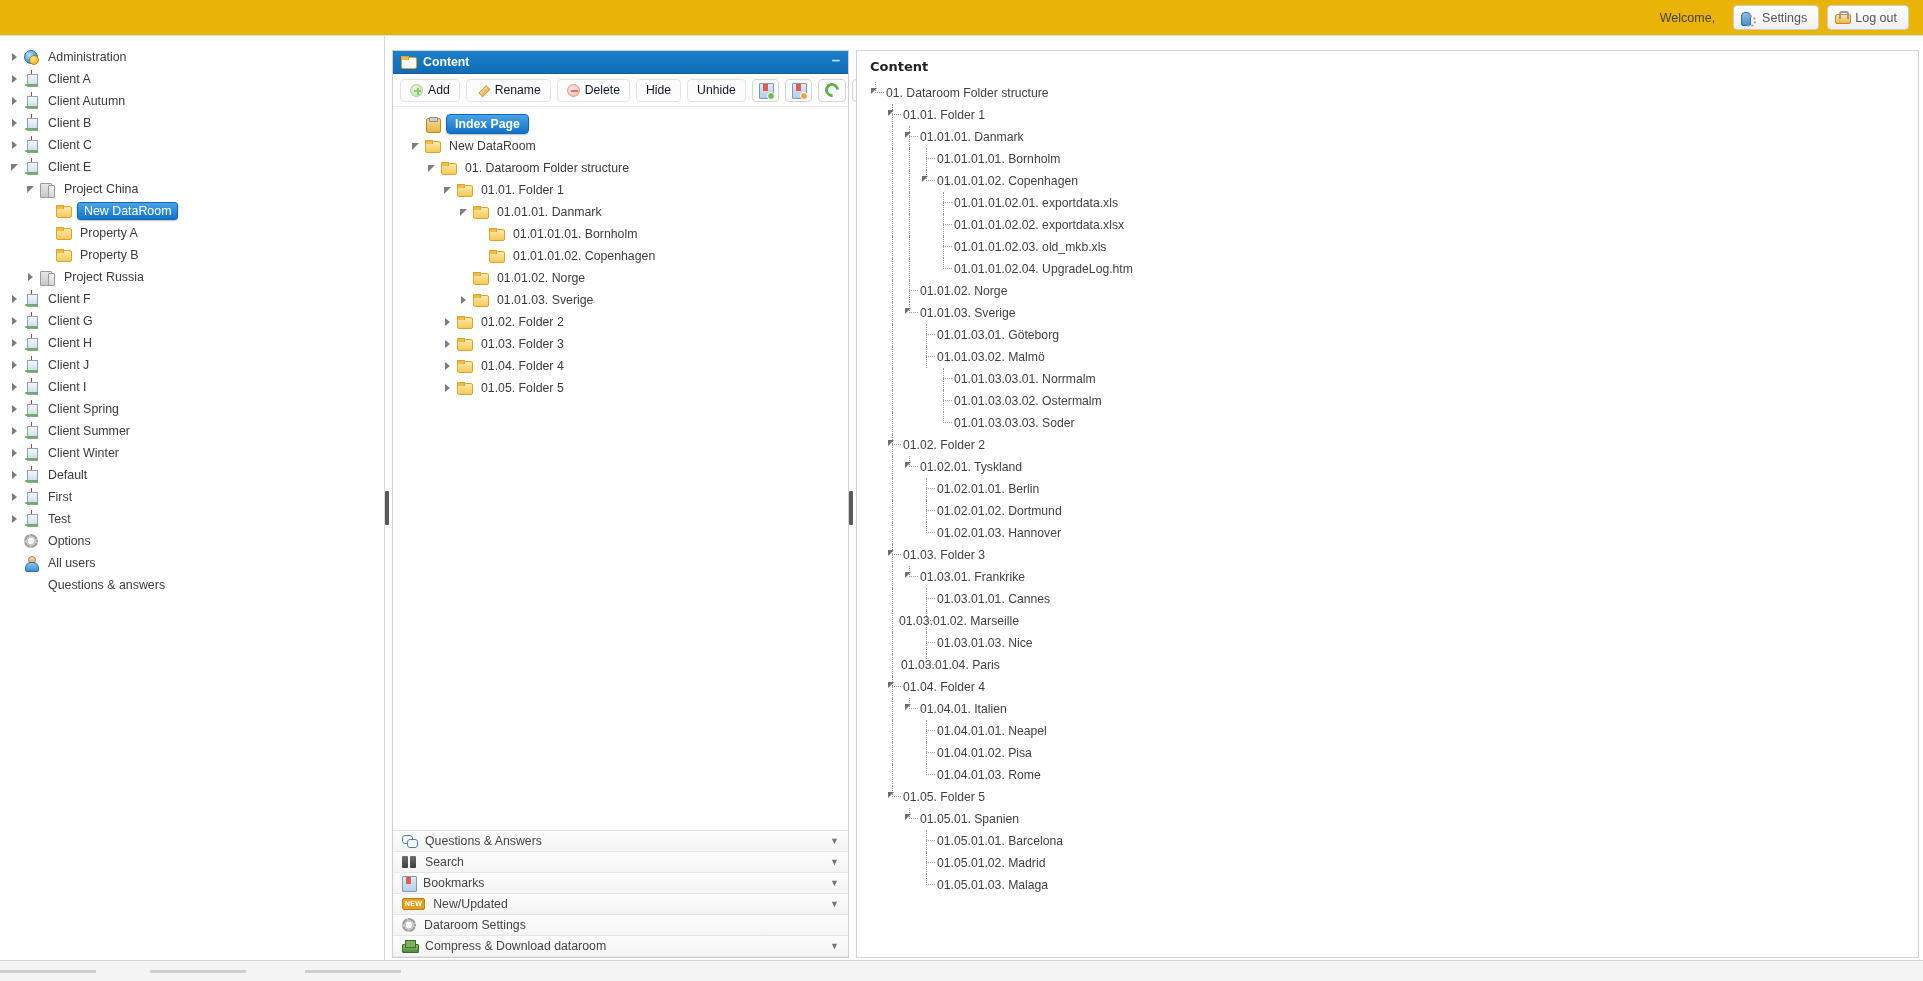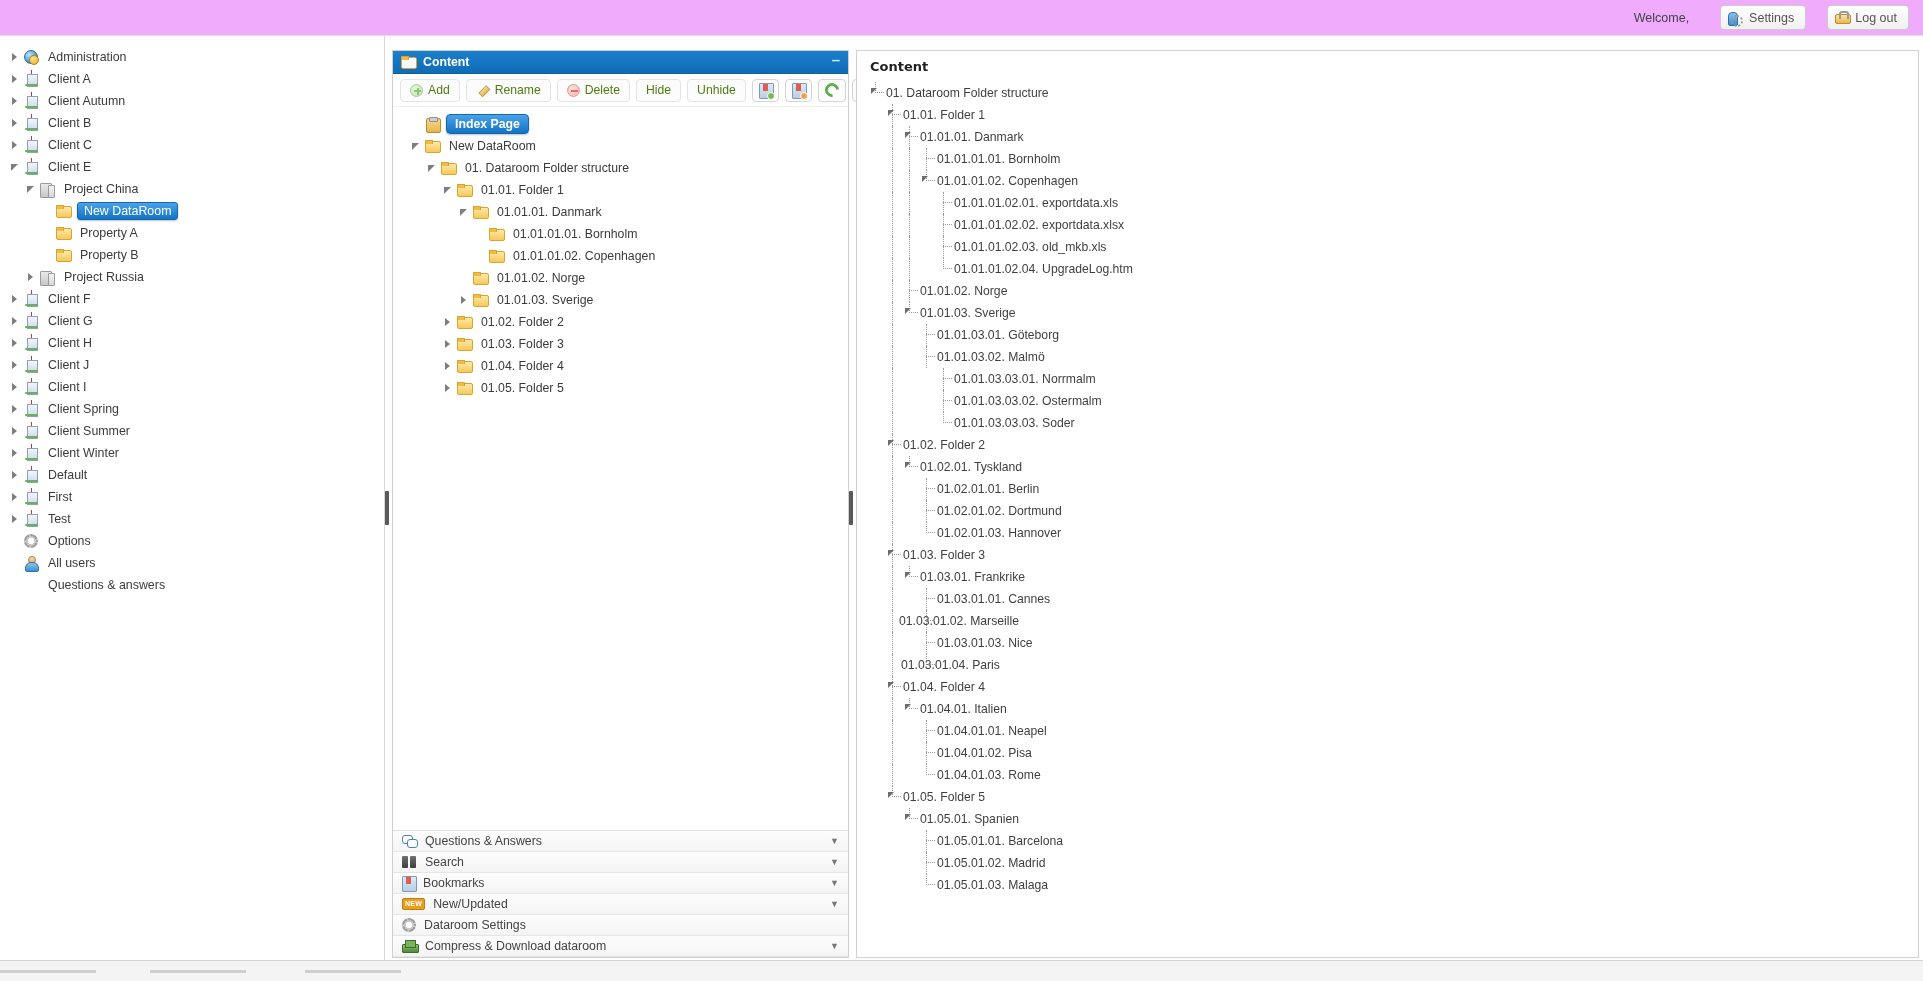--- a/index.html
+++ b/index.html
@@ -11,25 +11,24 @@
     font-family: "Liberation Sans", sans-serif;
     font-size: 12px;
     color: #444;
     overflow: hidden;
   }
 
   
   #topbar {
     position: absolute; top: 0; left: 0;
     width: 1923px; height: 36px;
-    background: #f0abfc;
+    background: #eab308;
     border-bottom: 1px solid #e2e2e2;
     display: flex; align-items: center; justify-content: flex-end;
     padding-right: 14px;
-    gap: 13px;
   }
   #topbar .welcome {
     font-size: 12.5px; color: #444; margin-right: 10px;
   }
   .topbtn {
     display: inline-flex; align-items: center; gap: 6px;
     height: 25px; padding: 0 11px 0 7px;
     border: 1px solid #ccc; border-radius: 4px;
     background: linear-gradient(#ffffff, #f0f0f0);
     color: #555; font-size: 12.5px; cursor: pointer;
@@ -102,21 +101,21 @@
     cursor: pointer; padding-bottom: 5px;
   }
   #toolbar {
     flex: 0 0 33px; display: flex; align-items: center; gap: 6px;
     padding: 0 7px; background: #ffffff; border-bottom: 1px solid #eee;
   }
   .tbtn {
     display: inline-flex; align-items: center; gap: 5px;
     height: 23px; padding: 0 9px;
     border: 1px solid #e4e4e4; border-radius: 4px;
-    background: #fcfcfc; color: #4d7c0f; font-size: 12.2px;
+    background: #fcfcfc; color: #0f172a; font-size: 12.2px;
     cursor: default;
   }
   .tbtn.icononly { padding: 0 6px; }
   .tbtn.enabled { color: #555; border-color: #d5d5d5; cursor: pointer; }
 
   #center-tree { flex: 1 1 auto; overflow: hidden; padding: 6px 0 0 8px; }
   .ctnode { display: flex; align-items: center; height: 22px;
             font-size: 12.3px; color: #3b3b3b; white-space: nowrap; cursor: pointer; }
   .ctnode.index .tlabel {
     background: linear-gradient(#4aa3e8,#1273c6); color: #fff;

